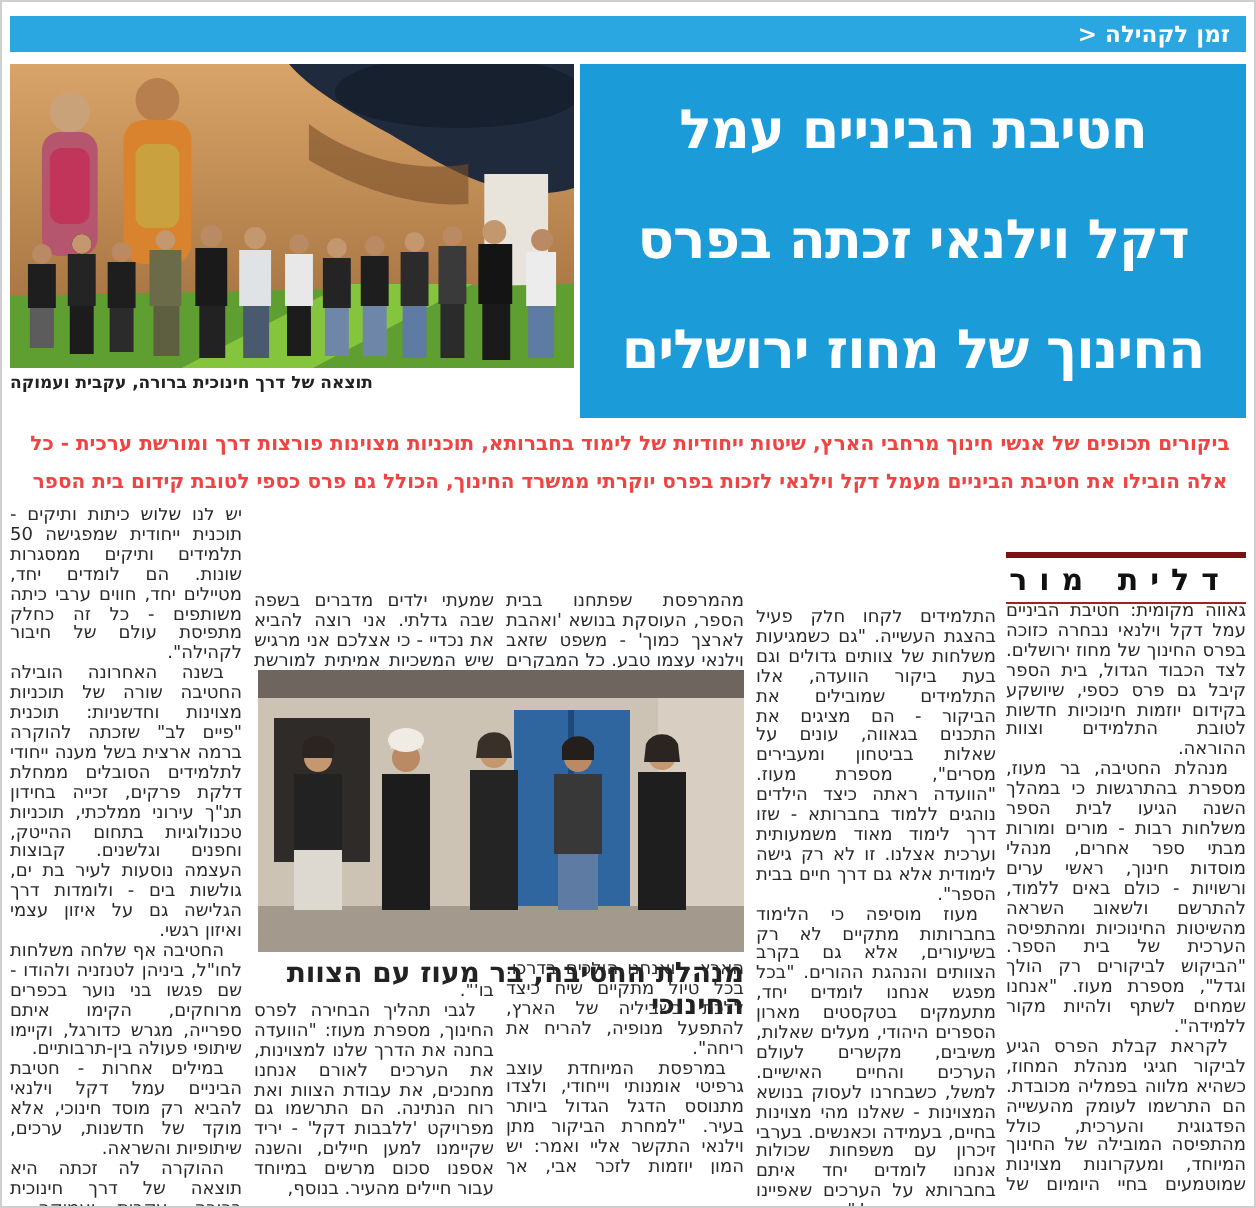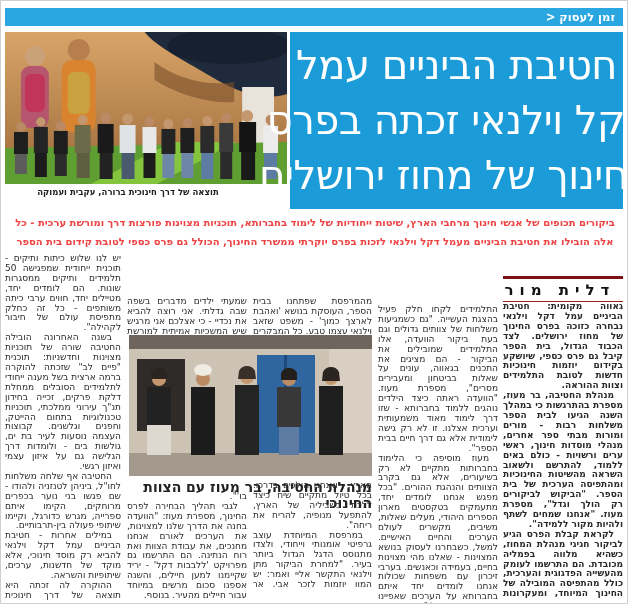--- a/index.html
+++ b/index.html
@@ -16,29 +16,29 @@
     font-weight:bold;font-size:11.5px;
   }
   .topbar .arrow{margin-right:4px;font-weight:bold;}
   
   .headline-box{
     position:absolute;left:289px;top:31px;width:333px;height:177px;
     background:#1b9cd8;color:#fff;display:flex;flex-direction:column;
     justify-content:center;align-items:center;text-align:center;
   }
   .headline-box .hl{
-    font-size:40px;font-weight:400;line-height:55px;white-space:nowrap;
+    font-size:27px;font-weight:700;line-height:55px;white-space:nowrap;
     letter-spacing:-0.5px;
   }
   
   .photo-top{position:absolute;left:4px;top:31px;width:282px;height:152px;overflow:hidden;background:#b9834f;}
   .photo-top svg,.photo-mid svg{display:block;width:100%;height:100%;}
   .caption-top{
     position:absolute;left:4px;top:186px;width:282px;
-    font-size:8.5px;font-weight:bold;color:#222;text-align:center;
+    font-size:8.5px;font-weight:bold;color:#222;text-align:left;
     padding-left:0;padding-right:36px;box-sizing:border-box;
   }
   .photo-mid{position:absolute;left:128px;top:334px;width:243px;height:141px;overflow:hidden;background:#cdc3b5;}
   .caption-mid{
     position:absolute;left:128px;top:478px;width:243px;
     font-size:14px;font-weight:bold;color:#222;text-align:right;
   }
   
   .subhead{
     position:absolute;left:8px;top:212px;width:612px;height:58px;
@@ -53,35 +53,35 @@
     color:#111;padding-right:6px;
   }
   .byline .rule-bottom{border-top:1.5px solid #9e2420;margin-top:2px;}
   
   .col{
     position:absolute;overflow:hidden;color:#2a2a2a;
     font-size:9px;line-height:9.9px;text-align:justify;
   }
   .col p{margin:0;}
   .col p + p{text-indent:9px;}
-  .c1{left:502px;top:301px;width:120px;height:296px;font-weight:bold;}
+  .c1{left:502px;top:301px;width:120px;height:296px;}
   .c2{left:377px;top:304px;width:120px;height:301px;}
   .c3t{left:252px;top:296px;width:119px;height:37px;}
   .c4t{left:126px;top:296px;width:120px;height:37px;}
   .c3b{left:252px;top:480px;width:119px;height:106px;}
   .c4b{left:126px;top:491px;width:120px;height:106px;}
   .c5{left:4px;top:224px;width:116px;height:373px;margin-top:29px;}
 </style>
 </head>
 <body>
 
 <div class="page">
 
   <div class="topbar">
-    <span class="section">זמן לעסוק</span>
+    <span class="section">זמן לקהילה</span>
     <span class="arrow">&lt;</span>
   </div>
 
   <div class="photo-top">
     <svg viewBox="0 0 283 152" preserveAspectRatio="none">
       <defs>
         <linearGradient id="muralGrad" x1="0" y1="0" x2="0" y2="1">
           <stop offset="0" stop-color="#d8a468"></stop>
           <stop offset="1" stop-color="#9c6a3a"></stop>
         </linearGradient>

